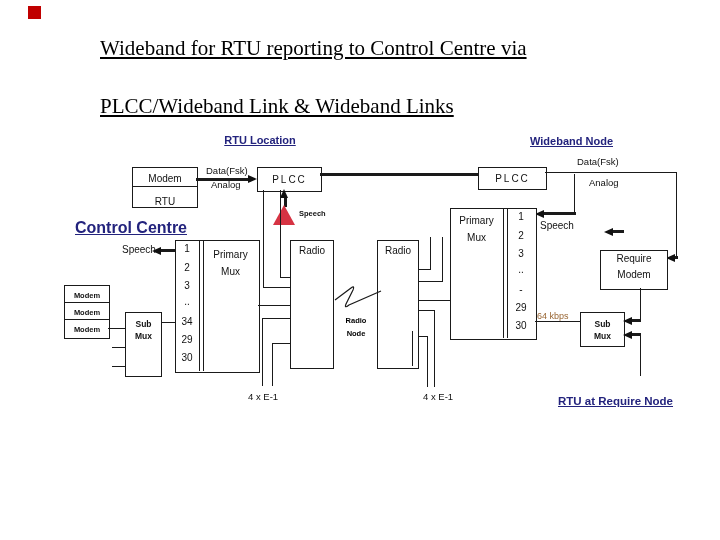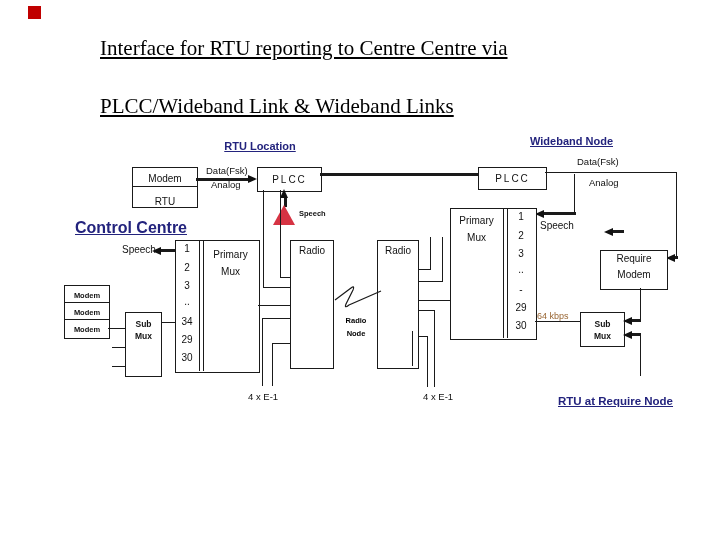--- a/index.html
+++ b/index.html
@@ -24,24 +24,24 @@
   .muxlabel{position:absolute;text-align:center;font-size:10px;line-height:17px;color:#111;}
   .smtext{font-weight:bold;font-size:8.5px;line-height:12px;}
 </style>
 </head>
 <body>
 
 <div id="slide">
 
   <div class="abs" style="left:28px;top:6px;width:13px;height:13px;background:#c00000;"></div>
 
-  <div class="title-line" style="top:36px;">Interface for RTU reporting to Centre Centre via</div>
+  <div class="title-line" style="top:36px;">Wideband for RTU reporting to Control Centre via</div>
   <div class="title-line" style="top:94px;">PLCC/Wideband Link &amp; Wideband Links</div>
 
-  <div class="hd" style="left:197px;top:134px;width:126px;text-align:center;font-size:11px;color:#23237d;margin-top:6px;">RTU Location</div>
+  <div class="hd" style="left:197px;top:134px;width:126px;text-align:center;font-size:11px;color:#23237d;">RTU Location</div>
   <div class="hd" style="left:530px;top:135px;font-size:11px;color:#23237d;">Wideband Node</div>
   <div class="hd" style="left:75px;top:219px;font-size:16px;color:#23237d;">Control Centre</div>
   <div class="hd" style="left:558px;top:395px;font-size:11.5px;color:#23237d;">RTU at Require Node</div>
 
   <div class="box" style="left:132px;top:167px;width:64px;height:20px;">
     <span>Modem</span>
   </div>
   <div class="box" style="left:132px;top:186px;width:64px;height:20px;align-items:flex-end;">
     <span>RTU</span>
   </div>

